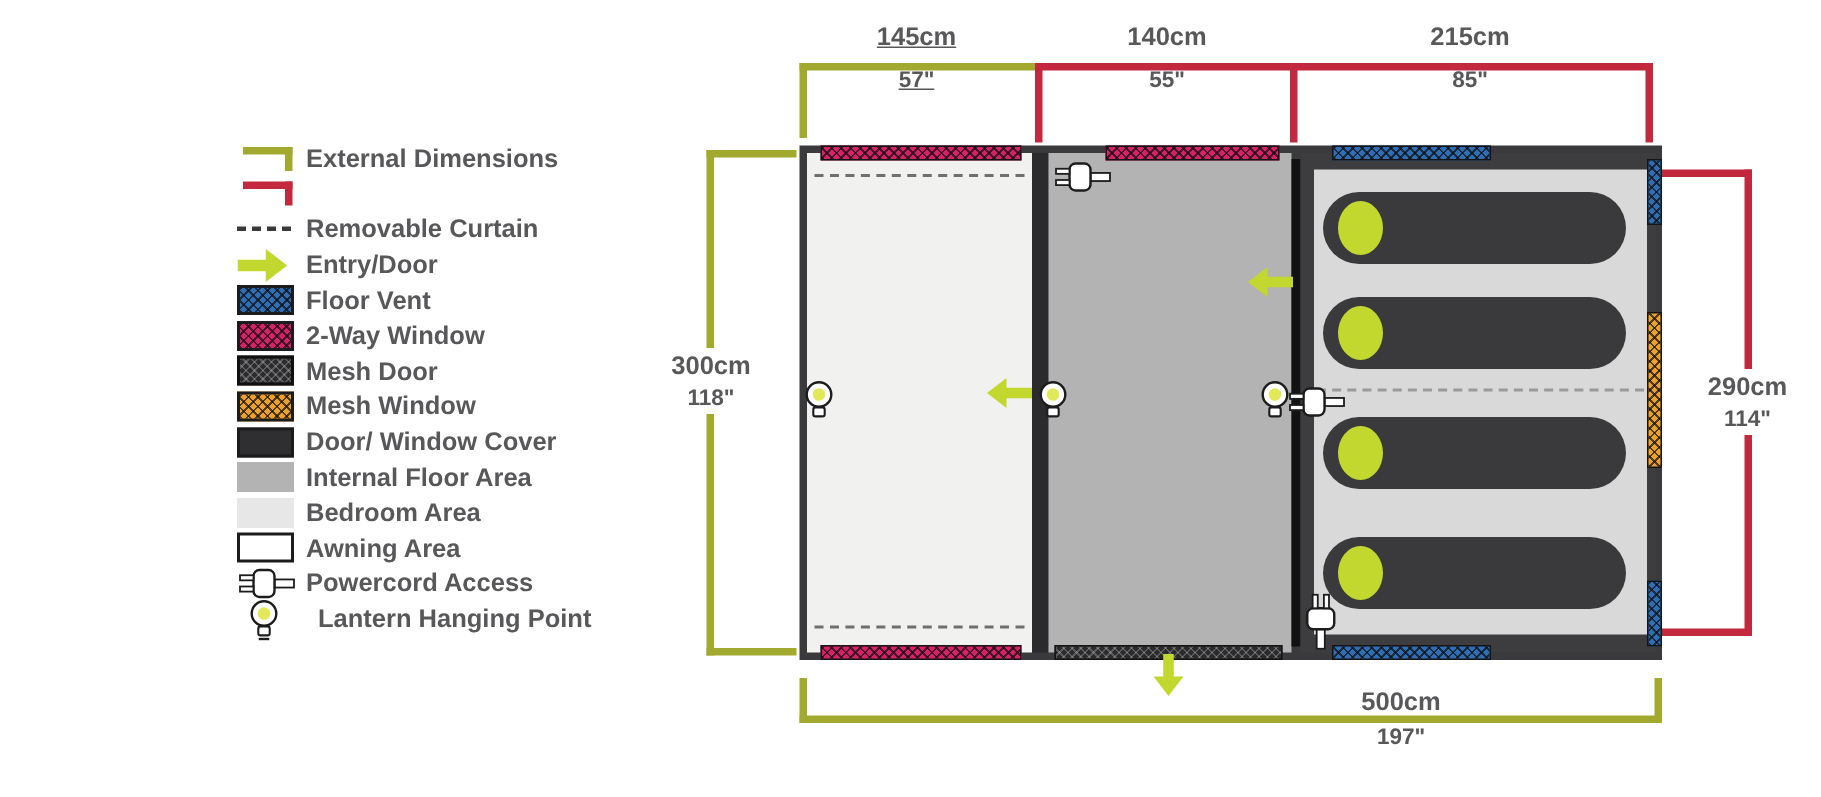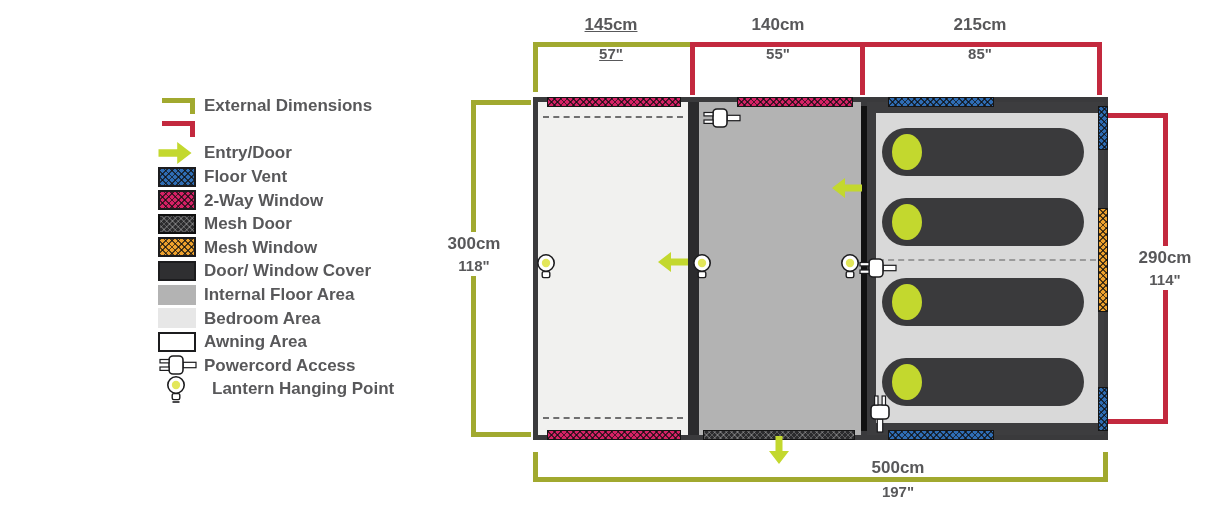--- a/index.html
+++ b/index.html
@@ -71,20 +71,26 @@
         </div>
       <div class="llabel">External Dimensions</div>
     </div>
     <div class="lrow">
       <div class="swcol">
           <div class="bracket int"></div>
         </div>
     </div>
     <div class="lrow">
       <div class="swcol">
+          <div class="dashline"></div>
+        </div>
+      <div class="llabel">Removable Curtain</div>
+    </div>
+    <div class="lrow">
+      <div class="swcol">
         <svg width="34" height="22" viewBox="0 0 30 20">
           <path d="M0 6.5 H17 V0 L30 10 L17 20 V13.5 H0 Z" fill="#c3d82e"></path>
         </svg>
       </div>
       <div class="llabel">Entry/Door</div>
     </div>
     <div class="lrow">
       <div class="swcol">
           <div class="swrect c-blue xh"></div>
         </div>
@@ -292,18 +298,18 @@
     <div class="inch">85"</div>
   </div>
   <div class="dim side" style="left:474px;top:232px;">
     <div class="cm">300cm</div>
     <div class="inch">118"</div>
   </div>
   <div class="dim side" style="left:1165px;top:246px;">
     <div class="cm">290cm</div>
     <div class="inch">114"</div>
   </div>
-  <div class="dim bot" style="left:898px;top:459px;">
+  <div class="dim bot" style="left:934px;top:459px;">
     <div class="cm">500cm</div>
     <div class="inch">197"</div>
   </div>
 
 </div>
 
 </body></html>

